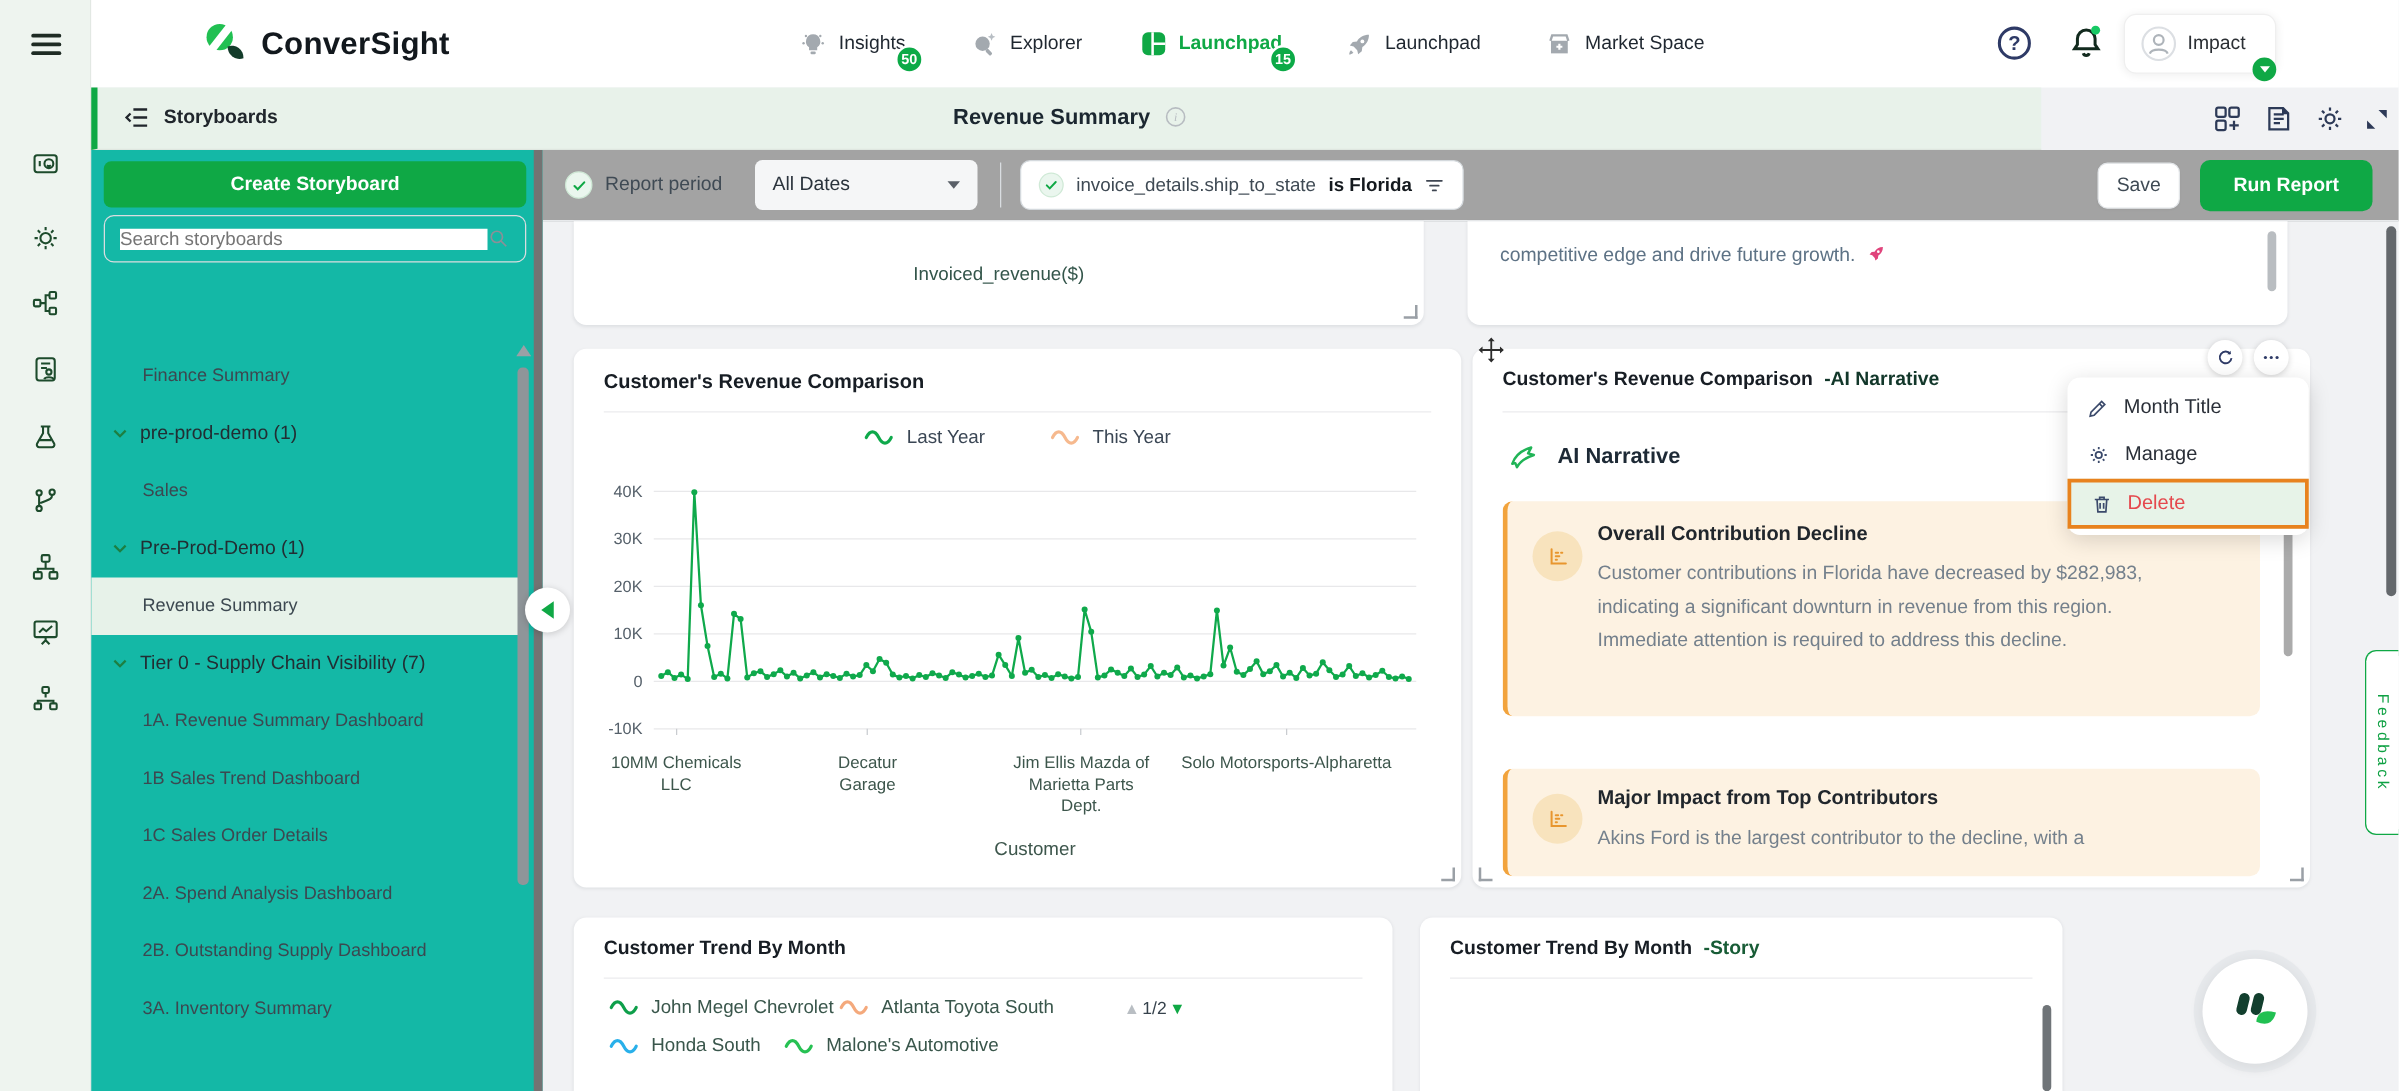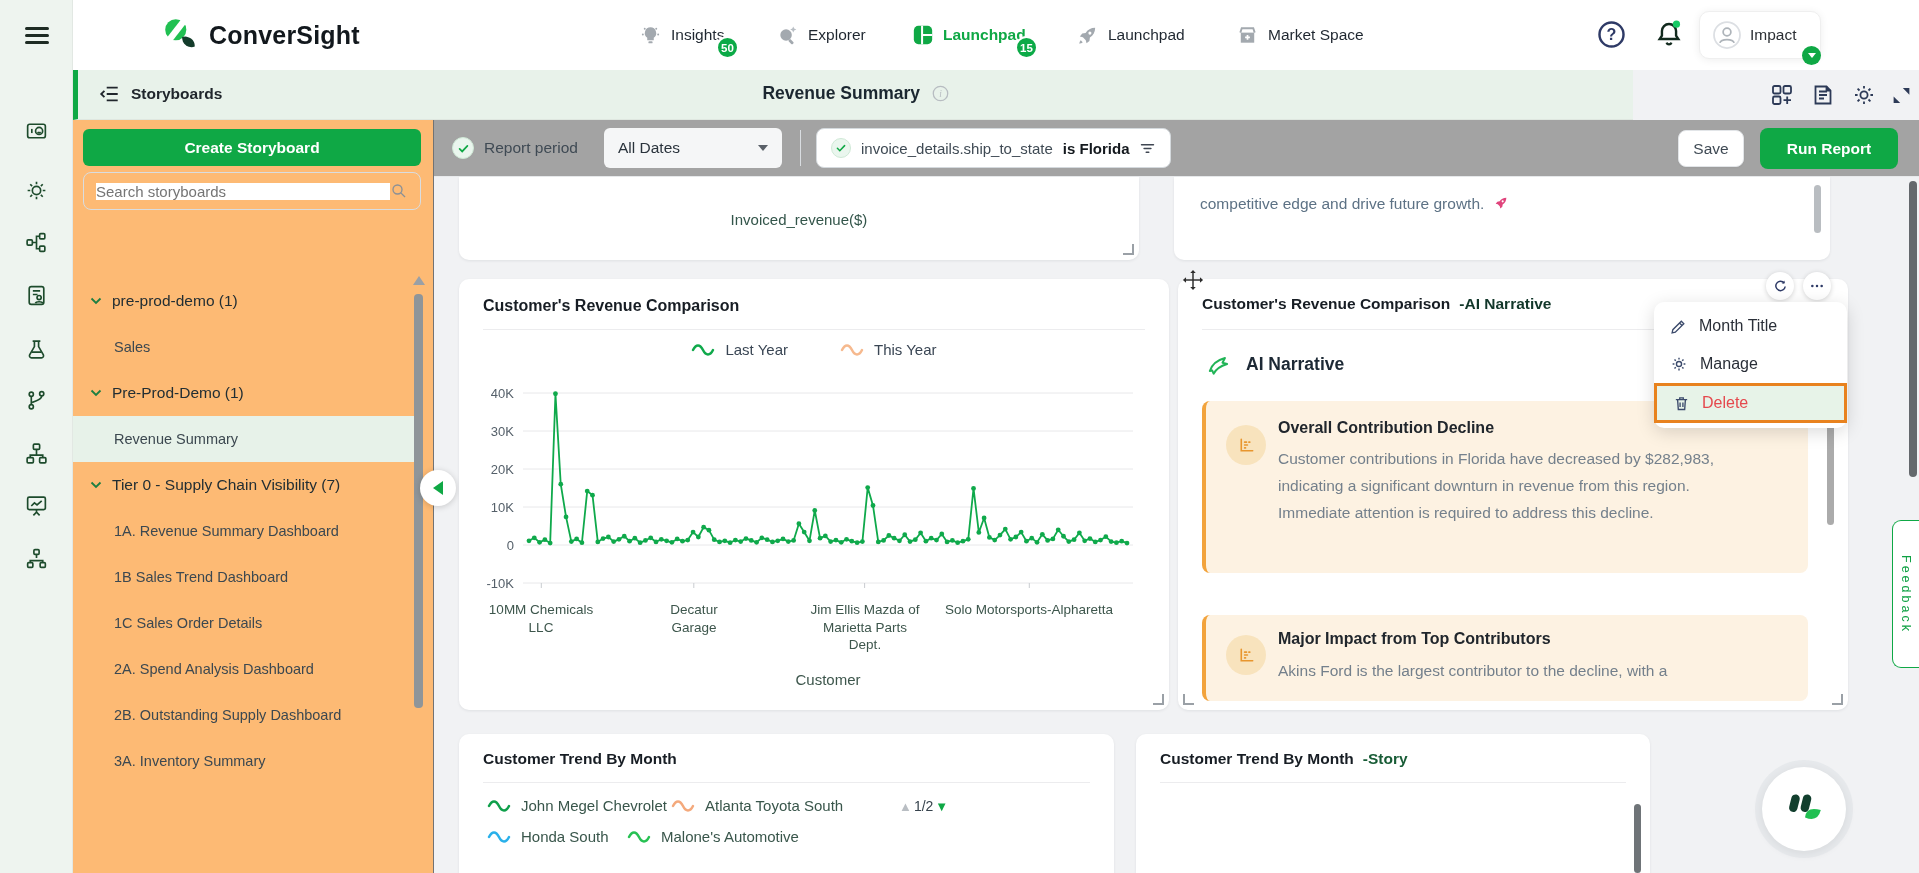--- a/index.html
+++ b/index.html
@@ -237,31 +237,34 @@
       <span style="font-size:15px;color:#3f4a54;">invoice_details.ship_to_state</span>
       <span style="font-size:15px;font-weight:bold;color:#14191e;">is Florida</span>
       <svg width="17" height="17" viewBox="0 0 20 20" fill="none" stroke="#3f4652" stroke-width="1.8" stroke-linecap="round">
           <path d="M3 5.5h14M6 10h8M8.5 14.5h3"></path>
         </svg>
     </div>
     <button class="abs" style="left:1244px;top:10px;width:66px;height:37px;background:#fff;border:1px solid #e2e5e8;border-radius:8px;font-size:15.5px;color:#3f4a54;cursor:pointer;box-shadow:0 1px 2px rgba(0,0,0,.04);font-family:inherit;">Save</button>
     <button class="abs" style="left:1326px;top:8px;width:138px;height:41px;background:#0fa845;border:none;border-radius:8px;font-size:15.5px;font-weight:600;color:#fff;cursor:pointer;font-family:inherit;">Run Report</button>
   </div>
 
-  <div class="abs" style="left:73px;top:120px;width:361px;height:753px;background:#fdba74;border-right:1px solid #737373;">
+  <div class="abs" style="left:73px;top:120px;width:361px;height:753px;background:#14b8a6;border-right:7px solid #737373;">
     <button style="position:absolute;left:10px;top:9px;width:338px;height:37px;background:#0fa845;color:#fff;border:none;border-radius:6px;font-size:15.5px;font-weight:600;cursor:pointer;font-family:inherit;">Create Storyboard</button>
     <div class="abs" style="left:10px;top:52px;width:338px;height:38px;border:1px solid #d9dde0;border-radius:8px;display:flex;align-items:center;padding:0 12px;">
       <input style="border: none; flex: 1 1 0%; font-size: 15px; color: rgb(51, 51, 51); font-family: inherit;" placeholder="Search storyboards">
       <svg width="18" height="18" viewBox="0 0 24 24" fill="none" stroke="#8a9097" stroke-width="1.8" style="cursor:pointer;">
           <circle cx="10" cy="10" r="6"></circle>
           <path d="M14.5 14.5L20 20"></path>
         </svg>
     </div>
 
     <div class="abs" style="left:0;top:158px;width:348px;height:595px;overflow:hidden;">
+      <div class="treerow chd">
+          <span>Finance Summary</span>
+        </div>
       <div class="treerow grp">
         <svg width="12" height="9" viewBox="0 0 12 9" fill="none" stroke="#1c7f42" stroke-width="1.8">
             <path d="M1.5 1.5L6 6l4.5-4.5"></path>
           </svg>
         <span>pre-prod-demo (1)</span>
       </div>
       <div class="treerow chd">
           <span>Sales</span>
         </div>
       <div class="treerow grp">

